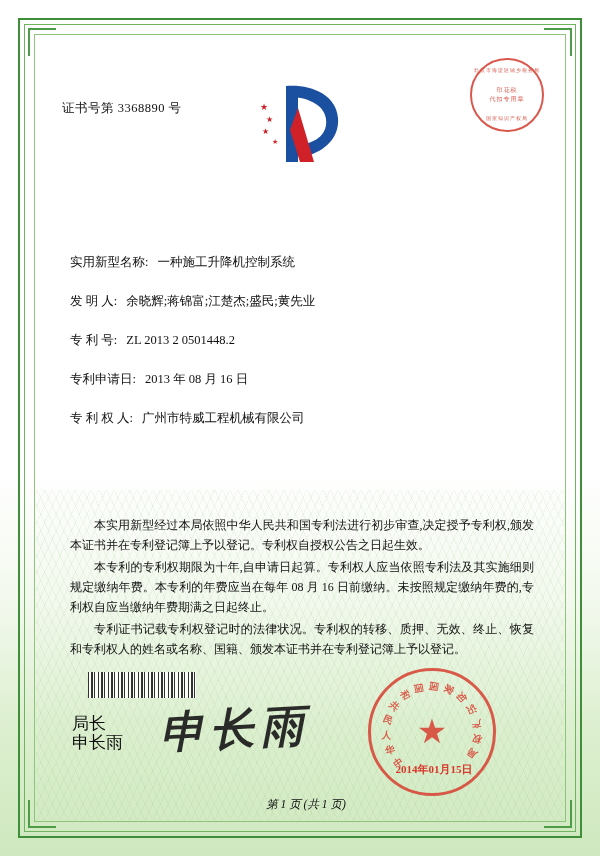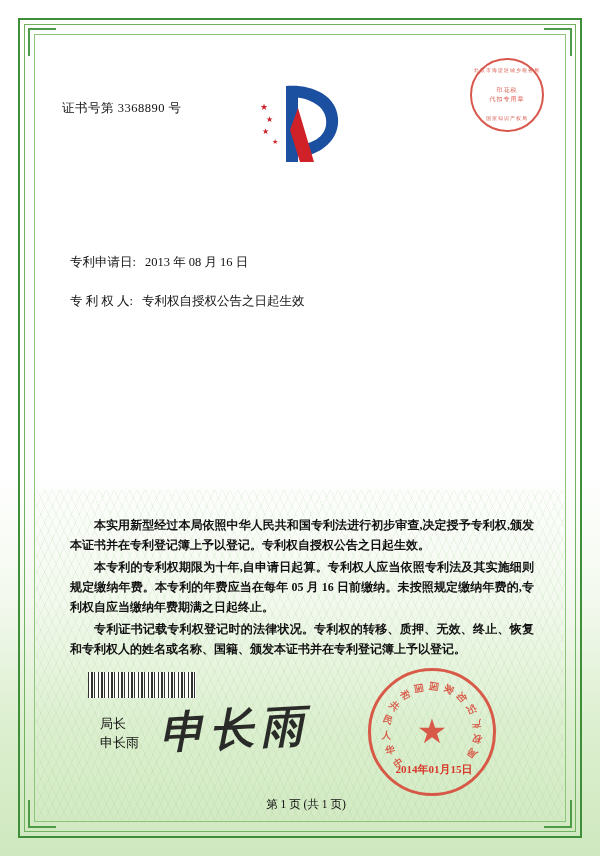--- a/index.html
+++ b/index.html
@@ -150,21 +150,20 @@
   
   .body-text {
     position: absolute;
     left: 70px;
     right: 66px;
     top: 515px;
     font-size: 12px;
     line-height: 20px;
     color: #111;
     text-align: justify;
-    font-weight: bold;
   }
   .body-text p {
     margin: 0 0 2px 0;
     text-indent: 24px;
   }
 
   
   .barcode {
     position: absolute;
     left: 88px;
@@ -179,23 +178,23 @@
       #fff 5px, #fff 6px,
       #111 6px, #111 7px,
       #fff 7px, #fff 10px
     );
     opacity: 0.85;
   }
 
   
   .sig-block {
     position: absolute;
-    left: 100px;
+    left: 72px;
     top: 714px;
-    font-size: 13px;
+    font-size: 17px;
     line-height: 19px;
     color: #111;
   }
   .handwriting {
     position: absolute;
     left: 160px;
     top: 700px;
     font-family: "Liberation Serif", serif;
     font-size: 44px;
     font-style: italic;
@@ -252,20 +251,21 @@
   }
 
   
   .page-footer {
     position: absolute;
     left: 12px; right: 0;
     bottom: 44px;
     text-align: center;
     font-size: 11.5px;
     color: #111;
+    font-style: italic;
   }
 </style>
 </head>
 <body>
 
 <div class="certificate">
 
   <div class="frame-outer"></div>
   <div class="frame-mid"></div>
   <div class="frame-inner"></div>
@@ -295,32 +295,44 @@
         <text x="14" y="44" font-size="8">★</text>
         <text x="10" y="56" font-size="8">★</text>
         <text x="20" y="66" font-size="7">★</text>
       </g>
     </svg>
   </div>
 
 
   <div class="fields">
     <div class="field-row">
+      <span class="field-label">实用新型名称:</span>
+      <span class="field-value">一种施工升降机控制系统</span>
+    </div>
+    <div class="field-row">
+      <span class="field-label">发 明 人:</span>
+      <span class="field-value">余晓辉;蒋锦富;江楚杰;盛民;黄先业</span>
+    </div>
+    <div class="field-row">
+      <span class="field-label">专 利 号:</span>
+      <span class="field-value">ZL 2013 2 0501448.2</span>
+    </div>
+    <div class="field-row">
       <span class="field-label">专利申请日:</span>
       <span class="field-value">2013 年 08 月 16 日</span>
     </div>
     <div class="field-row">
       <span class="field-label">专 利 权 人:</span>
-      <span class="field-value">专利权自授权公告之日起生效</span>
+      <span class="field-value">广州市特威工程机械有限公司</span>
     </div>
   </div>
 
   <div class="body-text">
     <p>本实用新型经过本局依照中华人民共和国专利法进行初步审查,决定授予专利权,颁发本证书并在专利登记簿上予以登记。专利权自授权公告之日起生效。</p>
-    <p>本专利的专利权期限为十年,自申请日起算。专利权人应当依照专利法及其实施细则规定缴纳年费。本专利的年费应当在每年 05 月 16 日前缴纳。未按照规定缴纳年费的,专利权自应当缴纳年费期满之日起终止。</p>
+    <p>本专利的专利权期限为十年,自申请日起算。专利权人应当依照专利法及其实施细则规定缴纳年费。本专利的年费应当在每年 08 月 16 日前缴纳。未按照规定缴纳年费的,专利权自应当缴纳年费期满之日起终止。</p>
     <p>专利证书记载专利权登记时的法律状况。专利权的转移、质押、无效、终止、恢复和专利权人的姓名或名称、国籍、颁发本证书并在专利登记簿上予以登记。</p>
   </div>
 
   <div class="barcode"></div>
 
   <div class="sig-block">
     <div>局长</div>
     <div>申长雨</div>
   </div>
 

